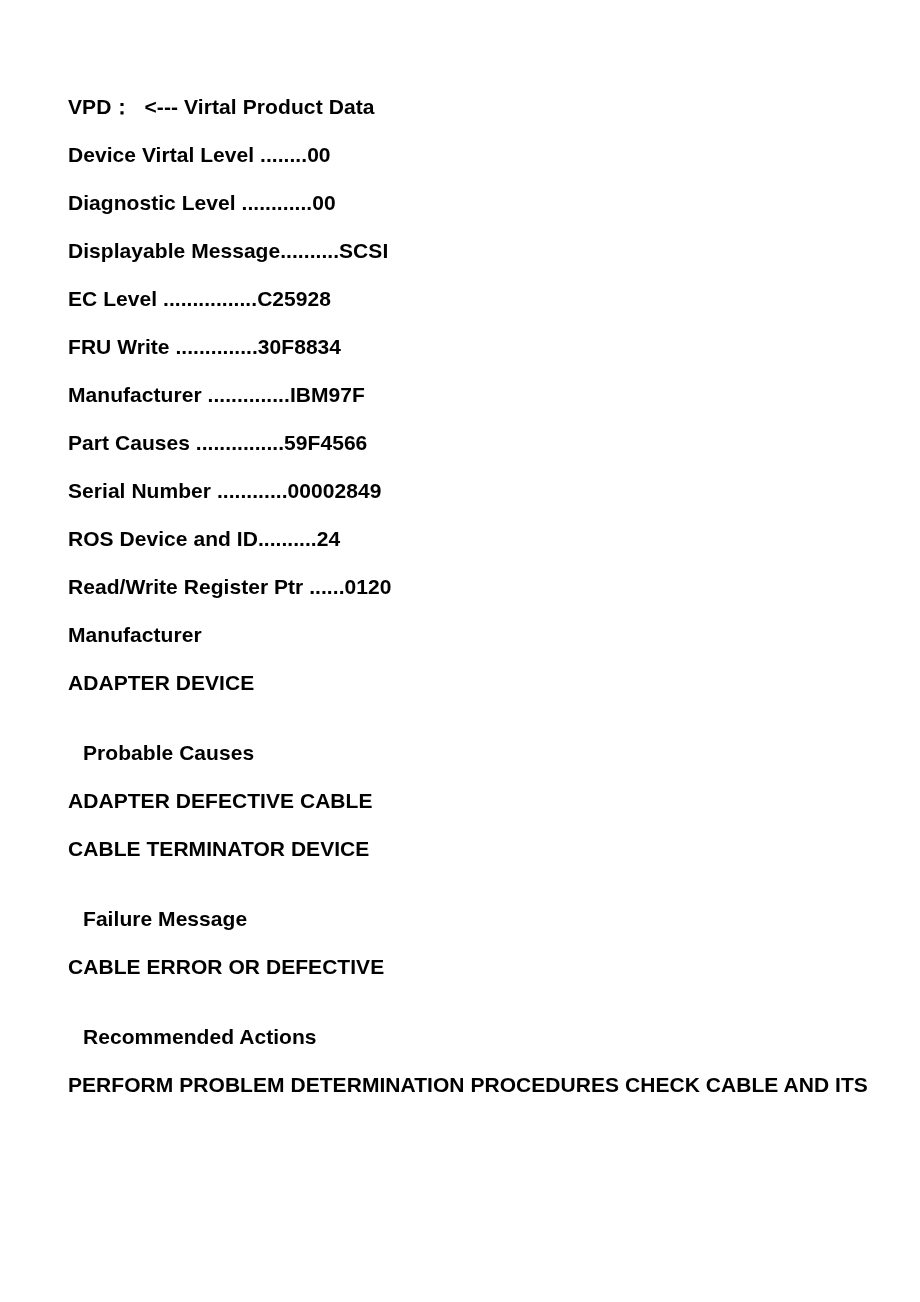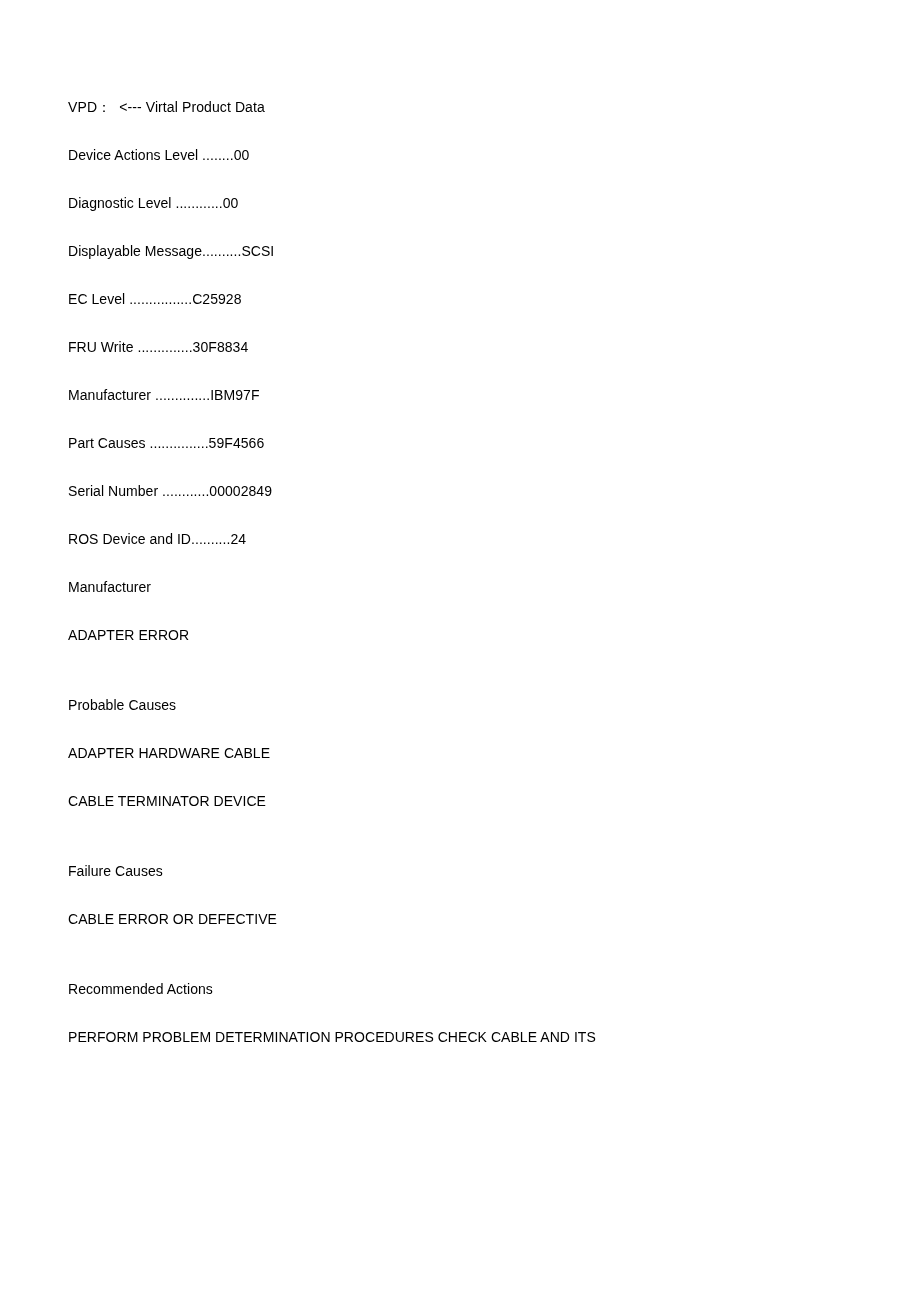--- a/index.html
+++ b/index.html
@@ -21,73 +21,76 @@
     background: #ffffff;
     overflow: hidden;
   }
   #doc-body {
     position: absolute;
     left: 68px;
     top: 83px;
     width: 800px;
   }
   .line {
-    font-size: 14px;
+    font-size: 21px;
     line-height: 48px;
     height: 48px;
     white-space: pre;
     letter-spacing: 0.05px;
     color: #000000;
+    font-weight: bold;
   }
   .line.spaced-before {
     margin-top: 22px;
+    margin-left: 15px;
   }
   .line.vpd-header {
     letter-spacing: 0.1px;
   }
 </style>
 </head>
 <body>
 
 <div id="page">
 
   <div id="doc-body">
 
     <div class="line vpd-header">VPD：  &lt;--- Virtal Product Data</div>
 
-    <div class="line">Device Actions Level ........00</div>
+    <div class="line">Device Virtal Level ........00</div>
 
     <div class="line">Diagnostic Level ............00</div>
 
     <div class="line">Displayable Message..........SCSI</div>
 
     <div class="line">EC Level ................C25928</div>
 
     <div class="line">FRU Write ..............30F8834</div>
 
     <div class="line">Manufacturer ..............IBM97F</div>
 
     <div class="line">Part Causes ...............59F4566</div>
 
     <div class="line">Serial Number ............00002849</div>
 
     <div class="line">ROS Device and ID..........24</div>
 
+    <div class="line">Read/Write Register Ptr ......0120</div>
 
     <div class="line">Manufacturer</div>
 
-    <div class="line">ADAPTER ERROR</div>
+    <div class="line">ADAPTER DEVICE</div>
 
     <div class="line spaced-before">Probable Causes</div>
 
-    <div class="line">ADAPTER HARDWARE CABLE</div>
+    <div class="line">ADAPTER DEFECTIVE CABLE</div>
 
     <div class="line">CABLE TERMINATOR DEVICE</div>
 
-    <div class="line spaced-before">Failure Causes</div>
+    <div class="line spaced-before">Failure Message</div>
 
 
     <div class="line">CABLE ERROR OR DEFECTIVE</div>
 
     <div class="line spaced-before">Recommended Actions</div>
 
     <div class="line">PERFORM PROBLEM DETERMINATION PROCEDURES CHECK CABLE AND ITS</div>
 
   </div>
 

